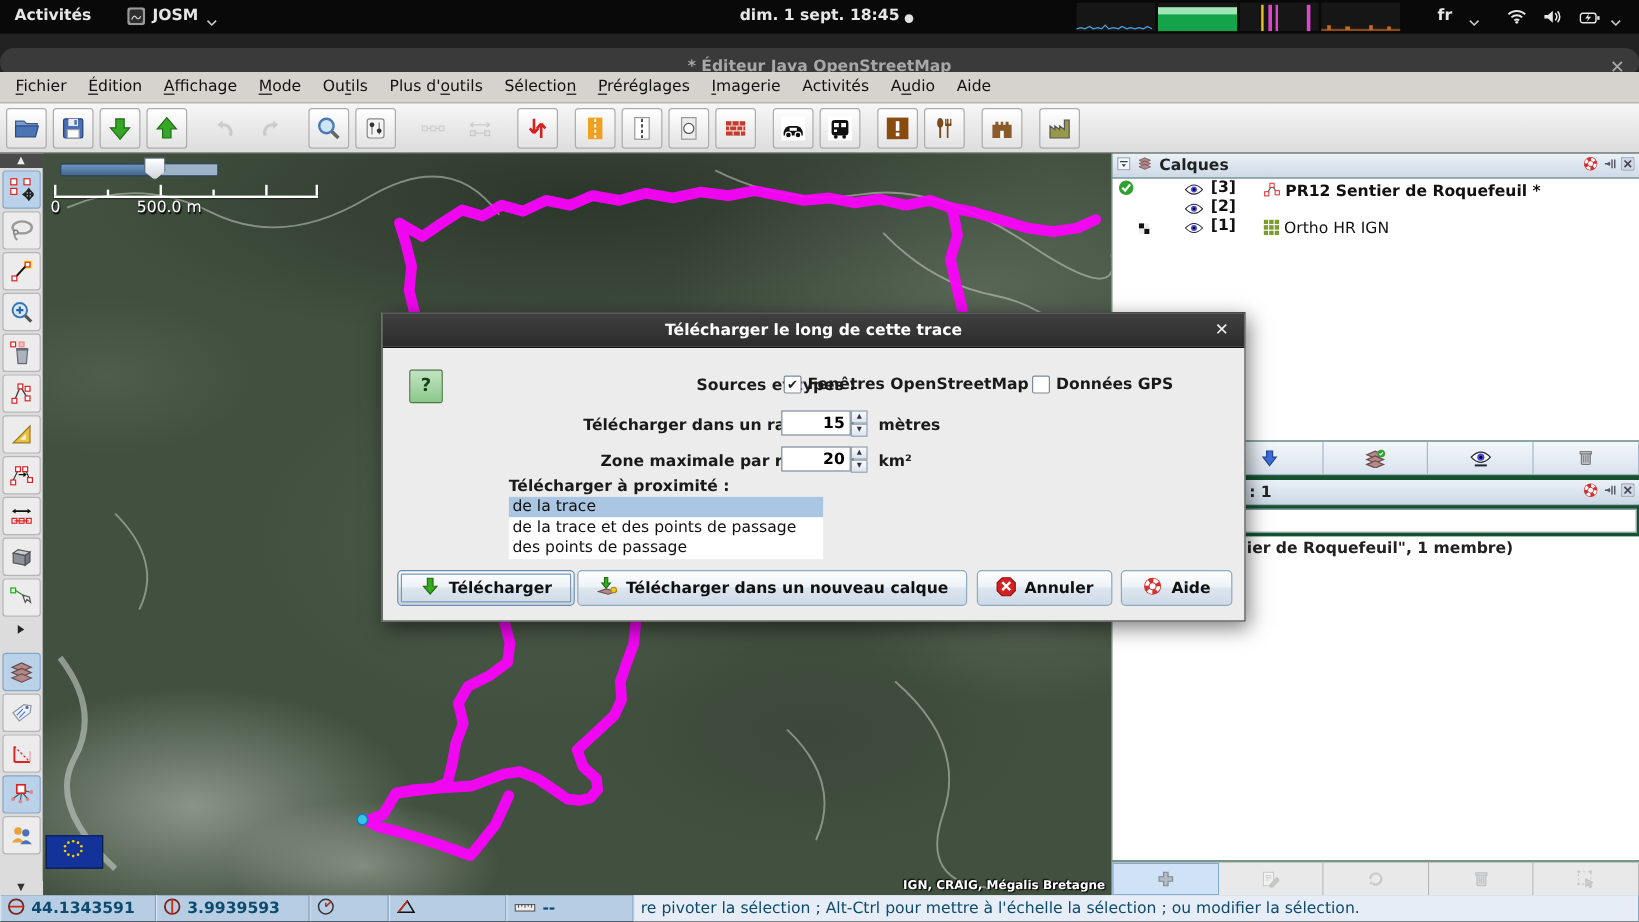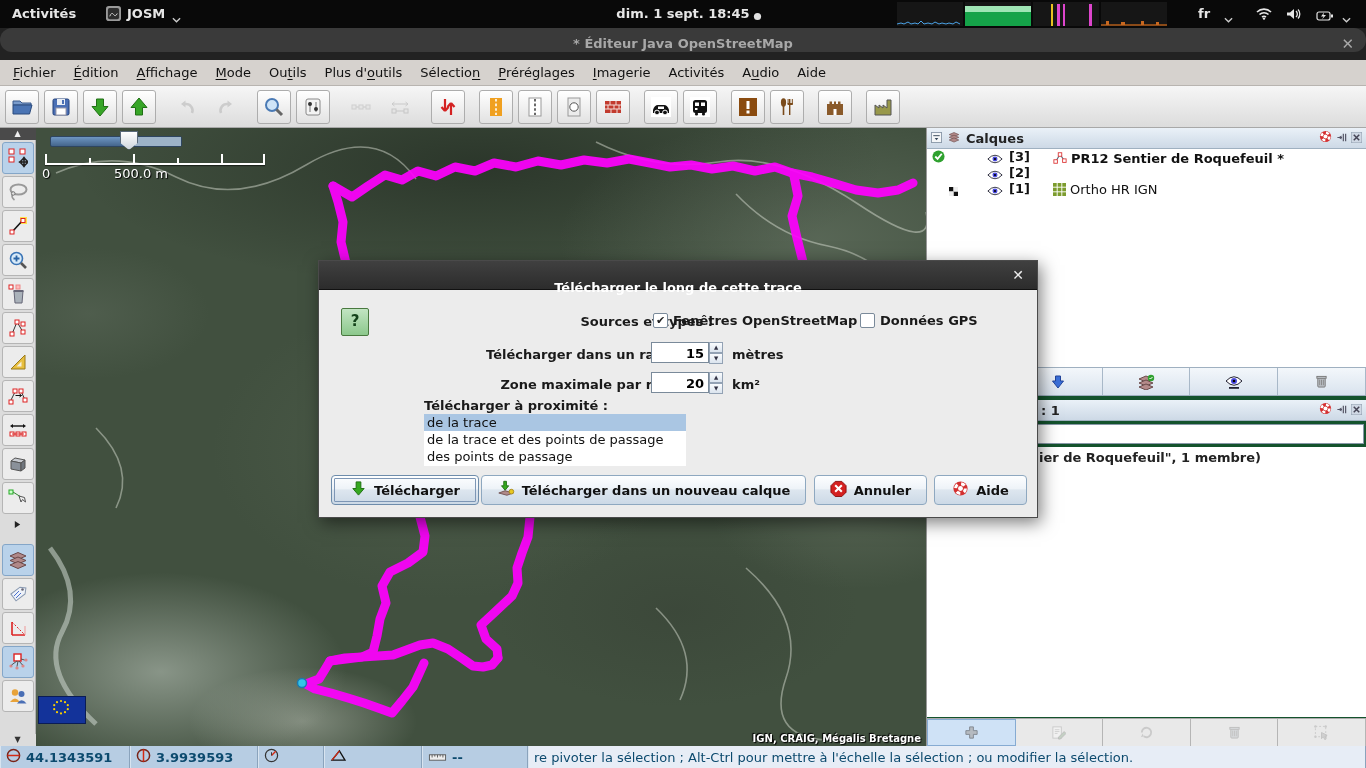--- a/index.html
+++ b/index.html
@@ -5,21 +5,21 @@
   html,body{margin:0;padding:0;background:#222;}
   #stage{position:relative;width:1366px;height:768px;overflow:hidden;
          font-family:"DejaVu Sans",sans-serif;font-size:13px;-webkit-font-smoothing:antialiased;}
   .abs{position:absolute;}
   
   #topbar{left:0;top:0;width:1366px;height:28px;background:#090909;color:#e6e6e6;}
   #topbar .tbtxt{position:absolute;top:0;line-height:28px;font-weight:bold;font-size:13px;}
   #clockwrap{left:50%;transform:translateX(-50%);}
   .graph{position:absolute;top:2px;}
   
-  #titlebar{left:0;top:28px;width:1366px;height:24px;background:#3a3a3a;border-radius:12px;}
+  #titlebar{left:0;top:40px;width:1366px;height:24px;background:#3a3a3a;border-radius:12px;}
   #titlebar .t{position:absolute;left:0;right:0;top:0;text-align:center;line-height:32px;
                color:#a8a8a8;font-weight:bold;font-size:13px;}
   #titlebar .x{position:absolute;right:12px;top:0;line-height:32px;color:#a8a8a8;font-size:15px;cursor:default;}
   
   #menubar{left:0;top:60px;width:1366px;height:26px;background:#d6d2ce;border-bottom:1px solid #b8b4b0;
            display:flex;align-items:center;padding-left:4px;box-sizing:border-box;}
   .mi{padding:0 9px;line-height:25px;color:#111;}
   .mi u{text-underline-offset:2px;}
   
   #toolbar{left:0;top:86px;width:1366px;height:42px;background:linear-gradient(#f6f6f6,#dcdcdc);
@@ -93,21 +93,21 @@
   #statusbar{left:0;top:746px;width:1366px;height:22px;background:#b7cde3;display:flex;font-weight:bold;color:#0c4a6e;}
   .seg{display:flex;align-items:center;gap:5px;padding:0 6px;border-right:1px solid #8aa3bc;
        box-shadow:inset 1px 0 0 #d8e4f0;white-space:nowrap;box-sizing:border-box;}
   .seg.help{flex:1;background:#e7edf6;font-weight:normal;overflow:hidden;}
   
   #dialog{left:318px;top:260px;width:720px;height:258px;background:#ececec;border:1px solid #4a4a4a;
           box-sizing:border-box;box-shadow:3px 5px 16px rgba(0,0,0,.5);z-index:50;}
   #dlgtitle{position:absolute;left:0;top:0;width:100%;height:29px;background:linear-gradient(#404040,#2c2c2c);
             border-bottom:1px solid #111;box-sizing:border-box;}
   #dlgtitle .t{position:absolute;left:0;right:0;text-align:center;line-height:29px;color:#fff;
-               font-weight:bold;font-size:13px;margin-top:12px;}
+               font-weight:bold;font-size:13px;}
   #dlgtitle .x{position:absolute;right:13px;line-height:29px;color:#eee;font-size:14px;font-weight:bold;}
   #helpbtn{left:22px;top:47px;width:26px;height:26px;background:linear-gradient(#c2e4c2,#8cc88c);
            border:1px solid #49793f;border-radius:2px;text-align:center;line-height:25px;
            font-weight:bold;font-size:15px;color:#14431a;}
   .dlbl{position:absolute;font-weight:bold;color:#1a1a1a;}
   .ra{text-align:right;}
   .cbwrap{position:absolute;display:flex;align-items:center;gap:5px;font-weight:bold;color:#1a1a1a;}
   .cbbox{width:13px;height:13px;background:#fff;border:1px solid #7a8a9a;border-radius:2px;
          display:flex;align-items:center;justify-content:center;font-size:11px;color:#222;line-height:11px;}
   .spinfield{position:absolute;width:58px;height:21px;background:#fff;border:1px solid #7a8a9a;

